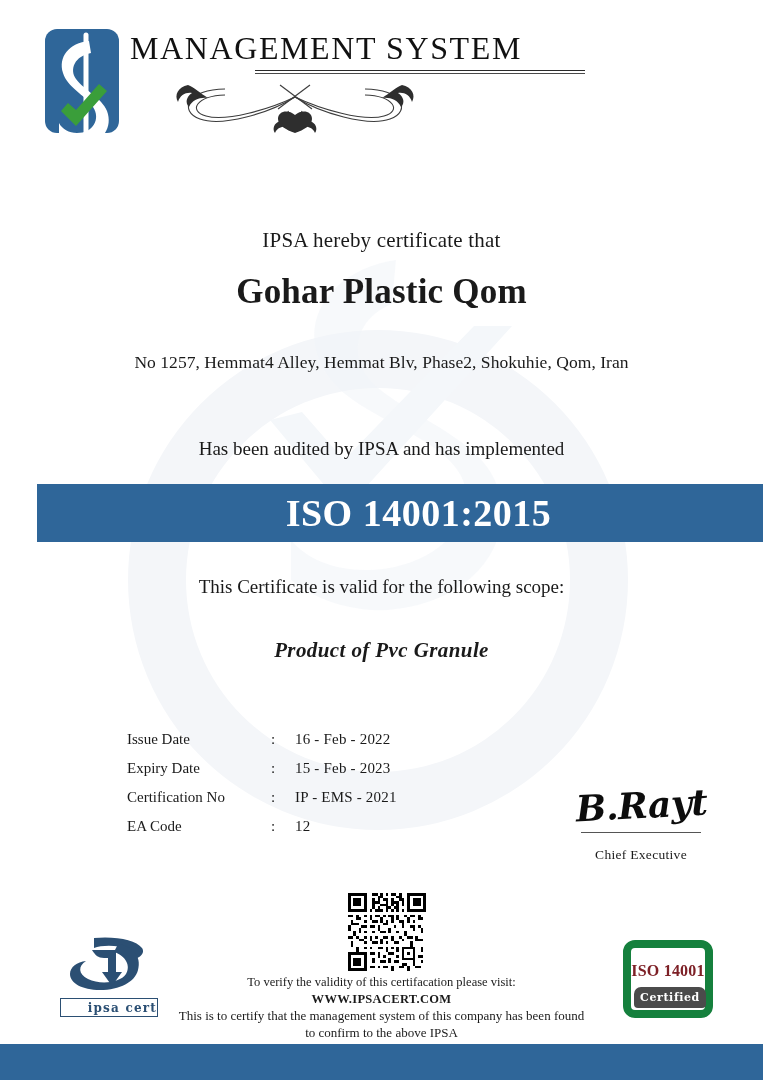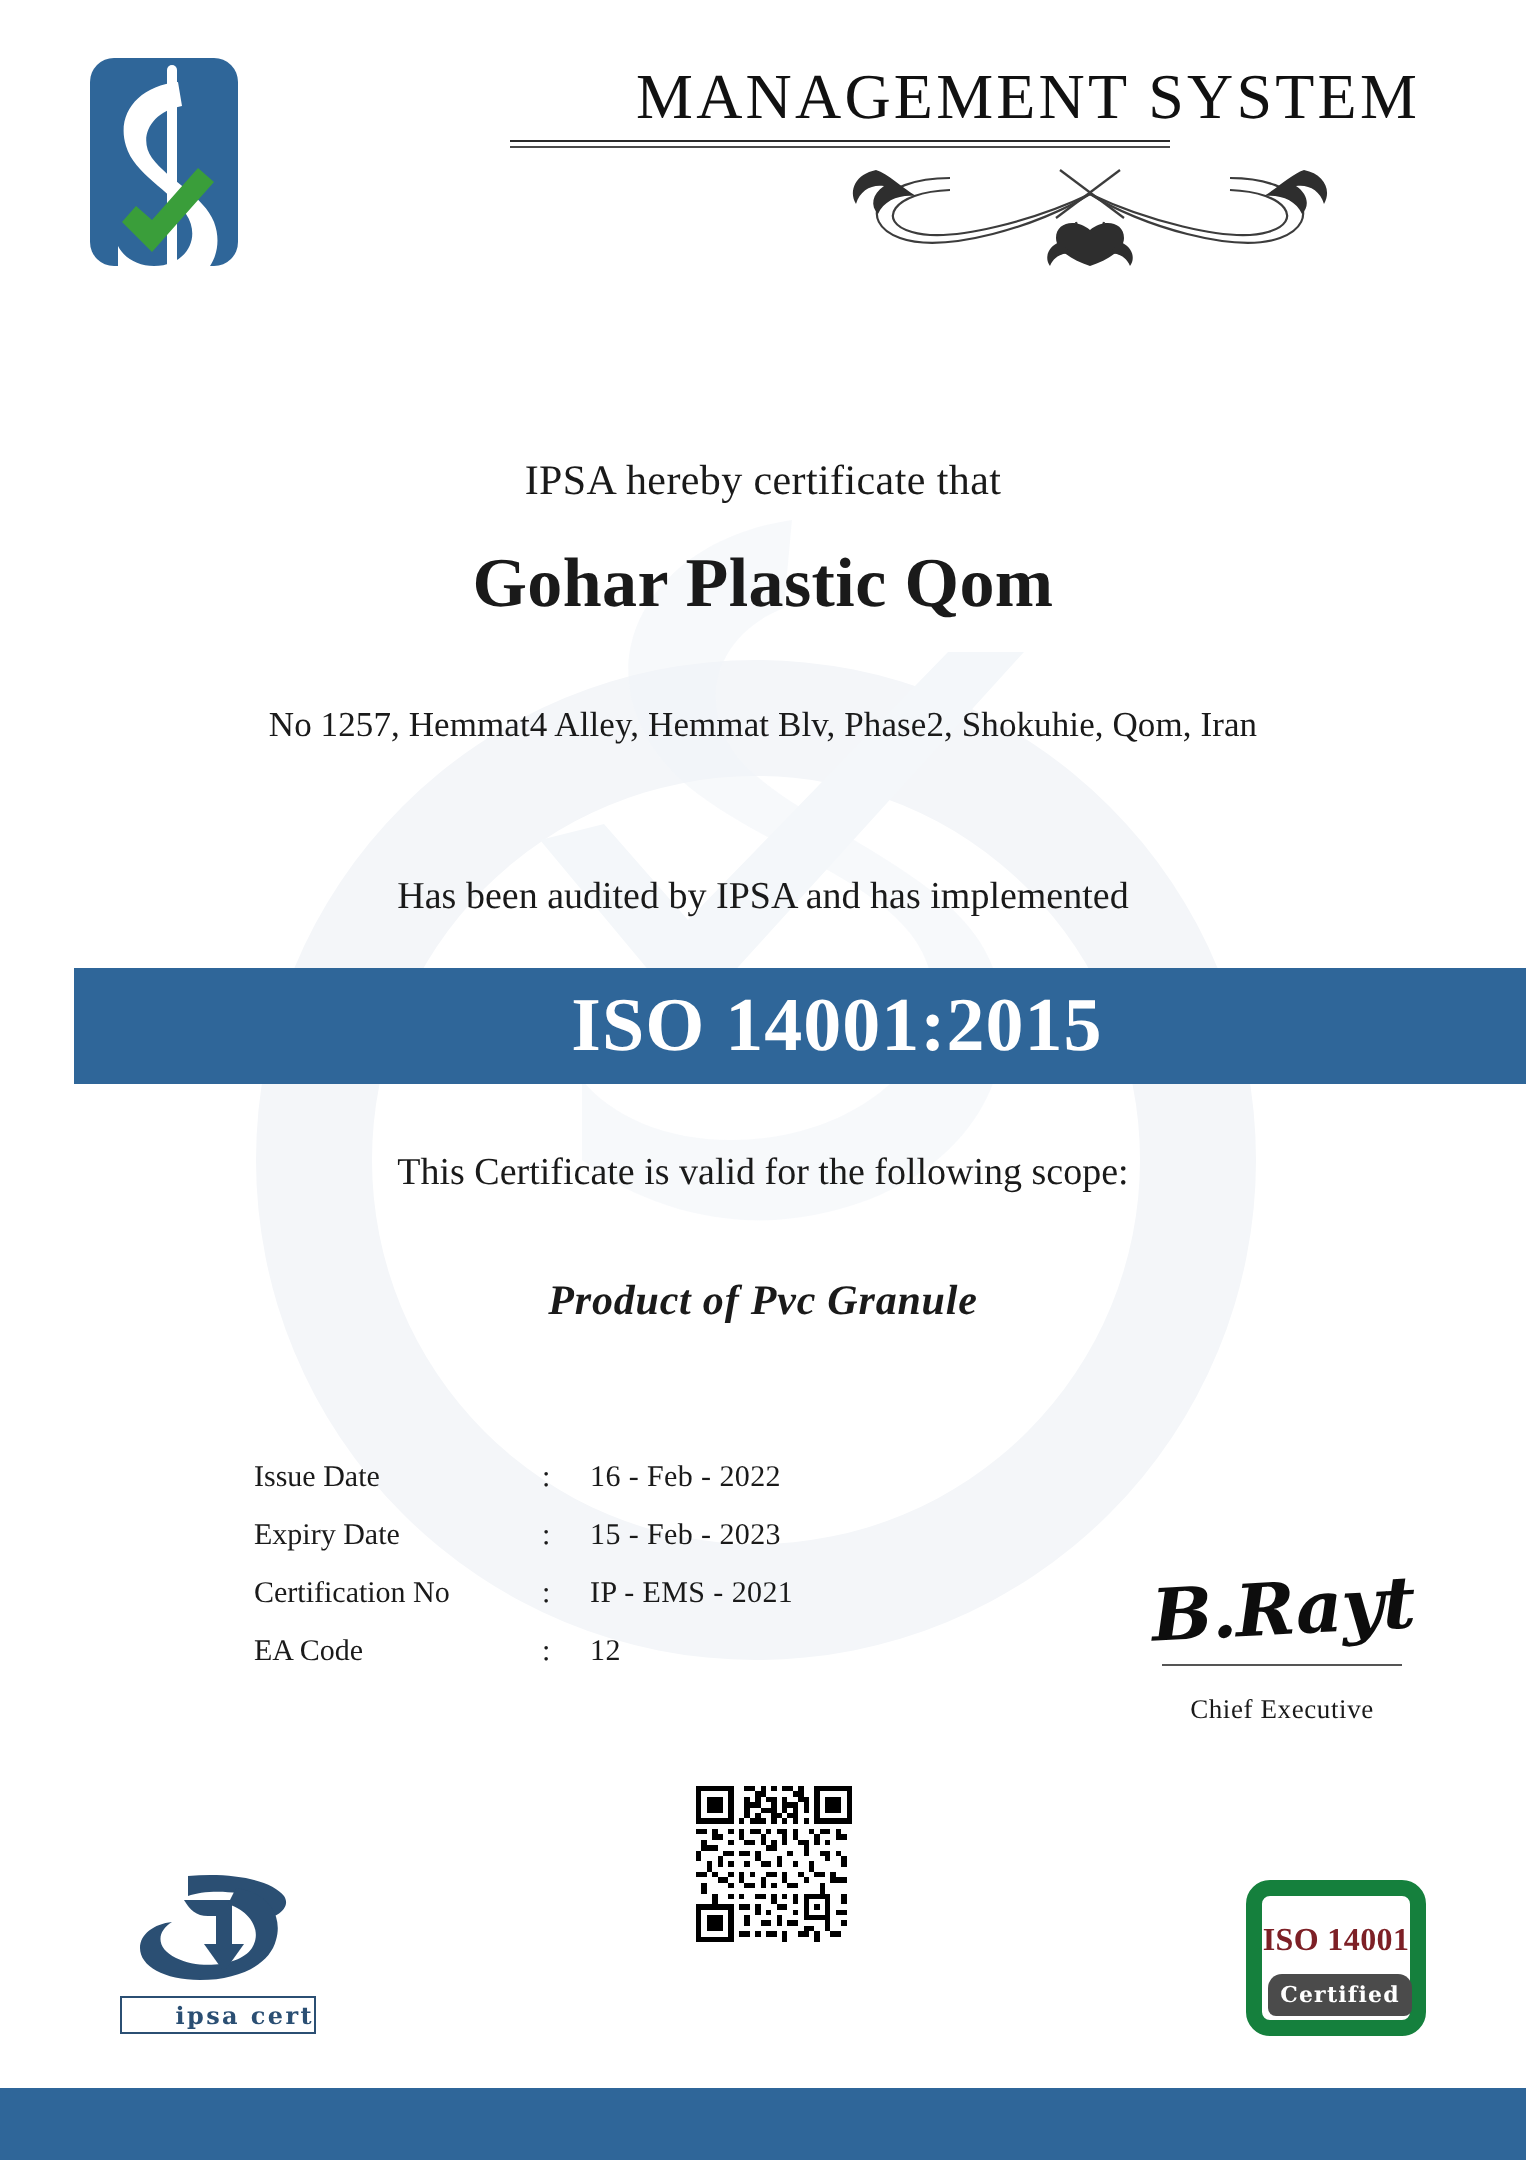--- a/index.html
+++ b/index.html
@@ -83,21 +83,21 @@
     background: #2f6699;
     border-radius: 12px;
   }
   .brand-logo svg { display: block; }
 
   .title-block {
     position: absolute;
     left: 130px;
     top: 32px;
     width: 580px;
-    text-align: right;
+    text-align: left;
   }
   .title-main {
     font-size: 32px;
     letter-spacing: 1.6px;
     line-height: 1.05;
     font-weight: 400;
     color: #111111;
     white-space: nowrap;
   }
   .title-sub {
@@ -619,20 +619,26 @@
           <rect x="11" y="27" width="1" height="1"></rect>
         <rect x="13" y="27" width="2" height="1"></rect>
           <rect x="16" y="27" width="1" height="2"></rect>
         <rect x="19" y="27" width="2" height="1"></rect>
           <rect x="22" y="27" width="1" height="2"></rect>
         <rect x="25" y="27" width="2" height="1"></rect>
       </g>
     </svg>
   </div>
 
+  <div class="footer-text">
+    <div>To verify the validity of this certifacation please visit:</div>
+    <div class="url">WWW.IPSACERT.COM</div>
+    <div class="body">This is to certify that the management system of this company has been found</div>
+    <div class="body">to confirm to the above IPSA</div>
+  </div>
 
   <div class="ipsa-logo">
     <svg width="100" height="85" viewBox="0 0 100 85">
       <g fill="#2b4f73">
         <path d="M36 8 C 58 6, 78 10, 84 18 C 88 24, 80 30, 68 31
                  C 76 27, 78 22, 70 19 C 60 15, 44 15, 36 18 Z"></path>
         <path d="M34 20 L 58 20 L 58 28 L 46 28 C 40 28, 37 25, 34 20 Z"></path>
         <path d="M60 14 C 74 16, 84 26, 80 40 C 77 52, 62 60, 42 60
                  C 24 60, 12 53, 12 44 C 12 37, 19 32, 28 31
                  C 20 36, 20 44, 30 49 C 42 55, 62 53, 68 44

